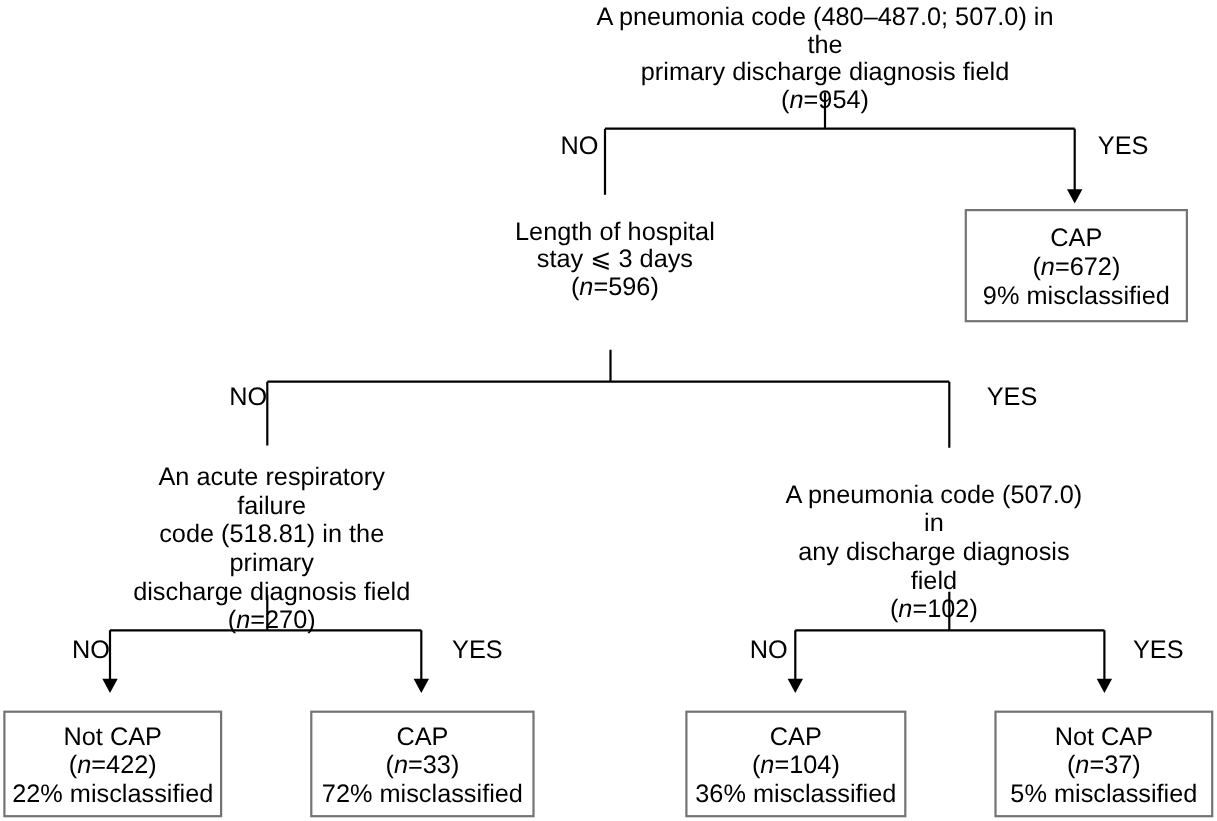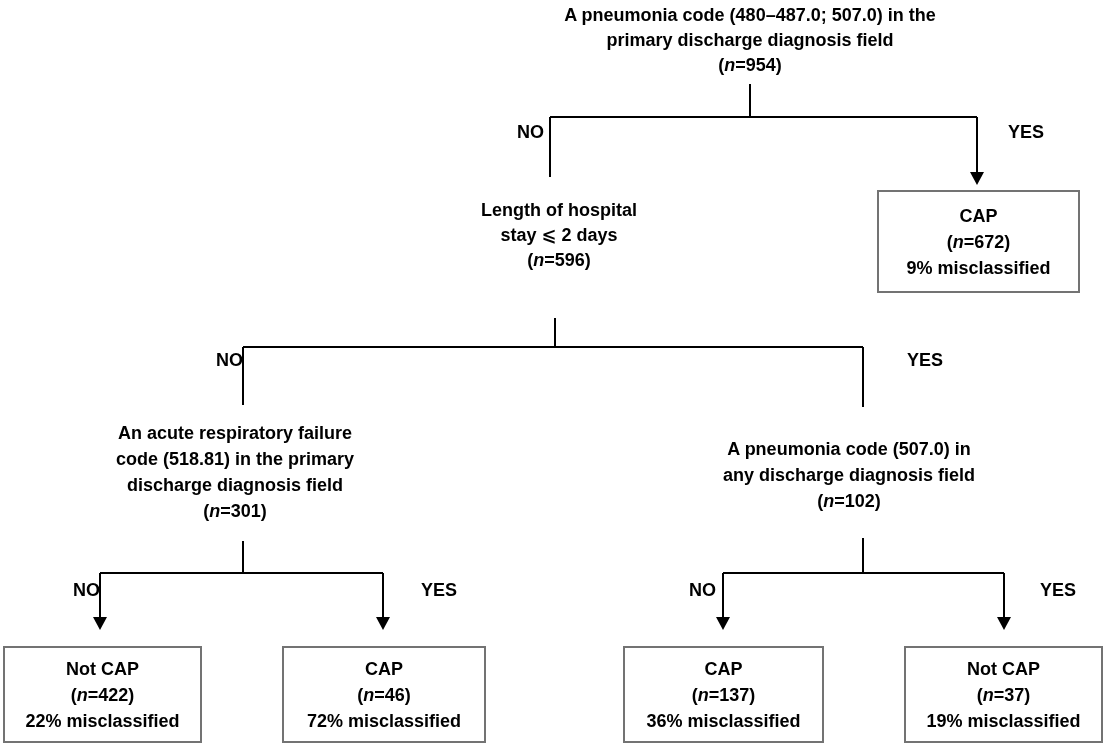--- a/index.html
+++ b/index.html
@@ -2,24 +2,23 @@
 <html><head>
 <meta charset="utf-8">
 <style>
   html, body { margin: 0; padding: 0; background: #ffffff; }
   .canvas {
     position: relative;
     width: 1106px;
     height: 746px;
     background: #ffffff;
     font-family: "Liberation Sans", "DejaVu Sans", sans-serif;
-    font-size: 18px;
+    font-size: 23px;
     color: #000000;
     overflow: hidden;
-    font-weight: bold;
   }
   .canvas svg { position: absolute; left: 0; top: 0; }
   .tnode {
     position: absolute;
     text-align: center;
     line-height: 25px;
   }
   .tnode.wide-lh { line-height: 26px; }
   .leafbox {
     position: absolute;
@@ -66,38 +65,38 @@
     <div>A pneumonia code (480–487.0; 507.0) in the</div>
     <div>primary discharge diagnosis field</div>
     <div><span>(</span><span class="ivar">n</span><span>=954)</span></div>
   </div>
 
   <div class="edge-label" style="left:484px; top:121px;">NO</div>
   <div class="edge-label" style="left:984px; top:121px;">YES</div>
 
   <div class="tnode" style="left:464px; top:198px; width:190px;">
     <div>Length of hospital</div>
-    <div>stay ⩽ 2 days</div>
+    <div>stay ⩽ 3 days</div>
     <div><span>(</span><span class="ivar">n</span><span>=596)</span></div>
   </div>
 
   <div class="leafbox" style="left:877px; top:190px; width:203px; height:103px;">
     <div>CAP</div>
     <div><span>(</span><span class="ivar">n</span><span>=672)</span></div>
     <div>9% misclassified</div>
   </div>
 
   <div class="edge-label" style="left:183px; top:349px;">NO</div>
   <div class="edge-label" style="left:883px; top:349px;">YES</div>
 
-  <div class="tnode wide-lh" style="left:99px; top:420px; width:272px;">
+  <div class="tnode wide-lh" style="left:111px; top:420px; width:272px;">
     <div>An acute respiratory failure</div>
     <div>code (518.81) in the primary</div>
     <div>discharge diagnosis field</div>
-    <div><span>(</span><span class="ivar">n</span><span>=301)</span></div>
+    <div><span>(</span><span class="ivar">n</span><span>=270)</span></div>
   </div>
 
   <div class="tnode wide-lh" style="left:712px; top:436px; width:274px;">
     <div>A pneumonia code (507.0) in</div>
     <div>any discharge diagnosis field</div>
     <div><span>(</span><span class="ivar">n</span><span>=102)</span></div>
   </div>
 
   <div class="edge-label" style="left:40px; top:579px;">NO</div>
   <div class="edge-label" style="left:397px; top:579px;">YES</div>
@@ -105,29 +104,29 @@
   <div class="edge-label" style="left:1016px; top:579px;">YES</div>
 
   <div class="leafbox" style="left:3px; top:646px; width:199px; height:97px;">
     <div>Not CAP</div>
     <div><span>(</span><span class="ivar">n</span><span>=422)</span></div>
     <div>22% misclassified</div>
   </div>
 
   <div class="leafbox" style="left:282px; top:646px; width:204px; height:97px;">
     <div>CAP</div>
-    <div><span>(</span><span class="ivar">n</span><span>=46)</span></div>
+    <div><span>(</span><span class="ivar">n</span><span>=33)</span></div>
     <div>72% misclassified</div>
   </div>
 
   <div class="leafbox" style="left:623px; top:646px; width:201px; height:97px;">
     <div>CAP</div>
-    <div><span>(</span><span class="ivar">n</span><span>=137)</span></div>
+    <div><span>(</span><span class="ivar">n</span><span>=104)</span></div>
     <div>36% misclassified</div>
   </div>
 
   <div class="leafbox" style="left:904px; top:646px; width:199px; height:97px;">
     <div>Not CAP</div>
     <div><span>(</span><span class="ivar">n</span><span>=37)</span></div>
-    <div>19% misclassified</div>
+    <div>5% misclassified</div>
   </div>
 
 </div>
 
 </body></html>

